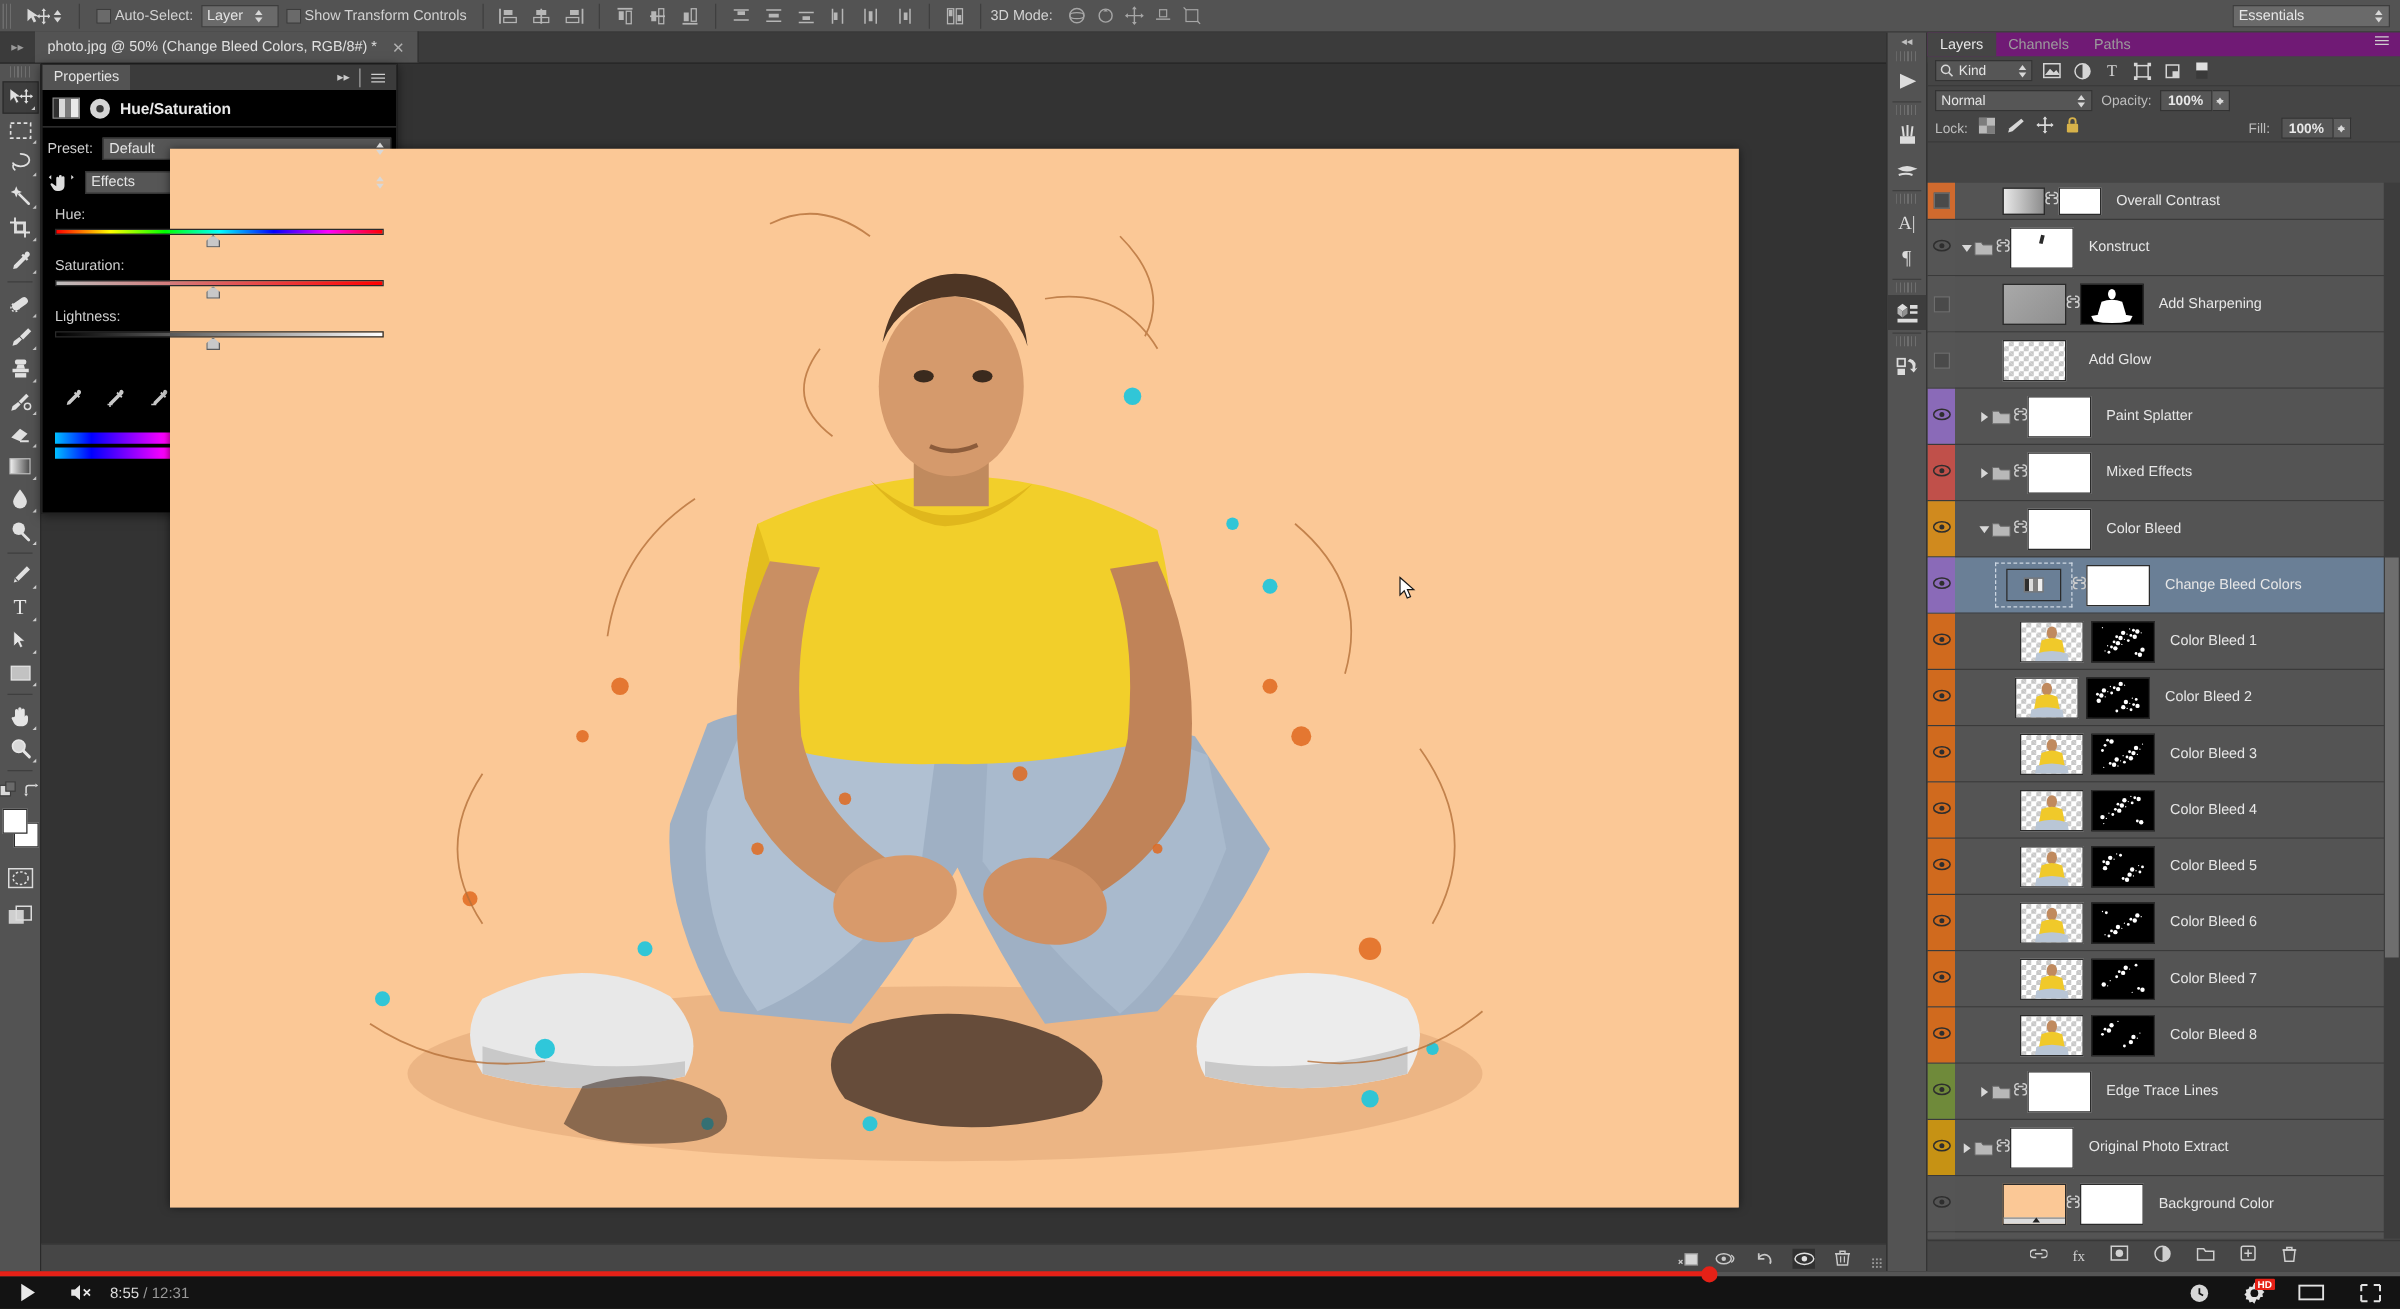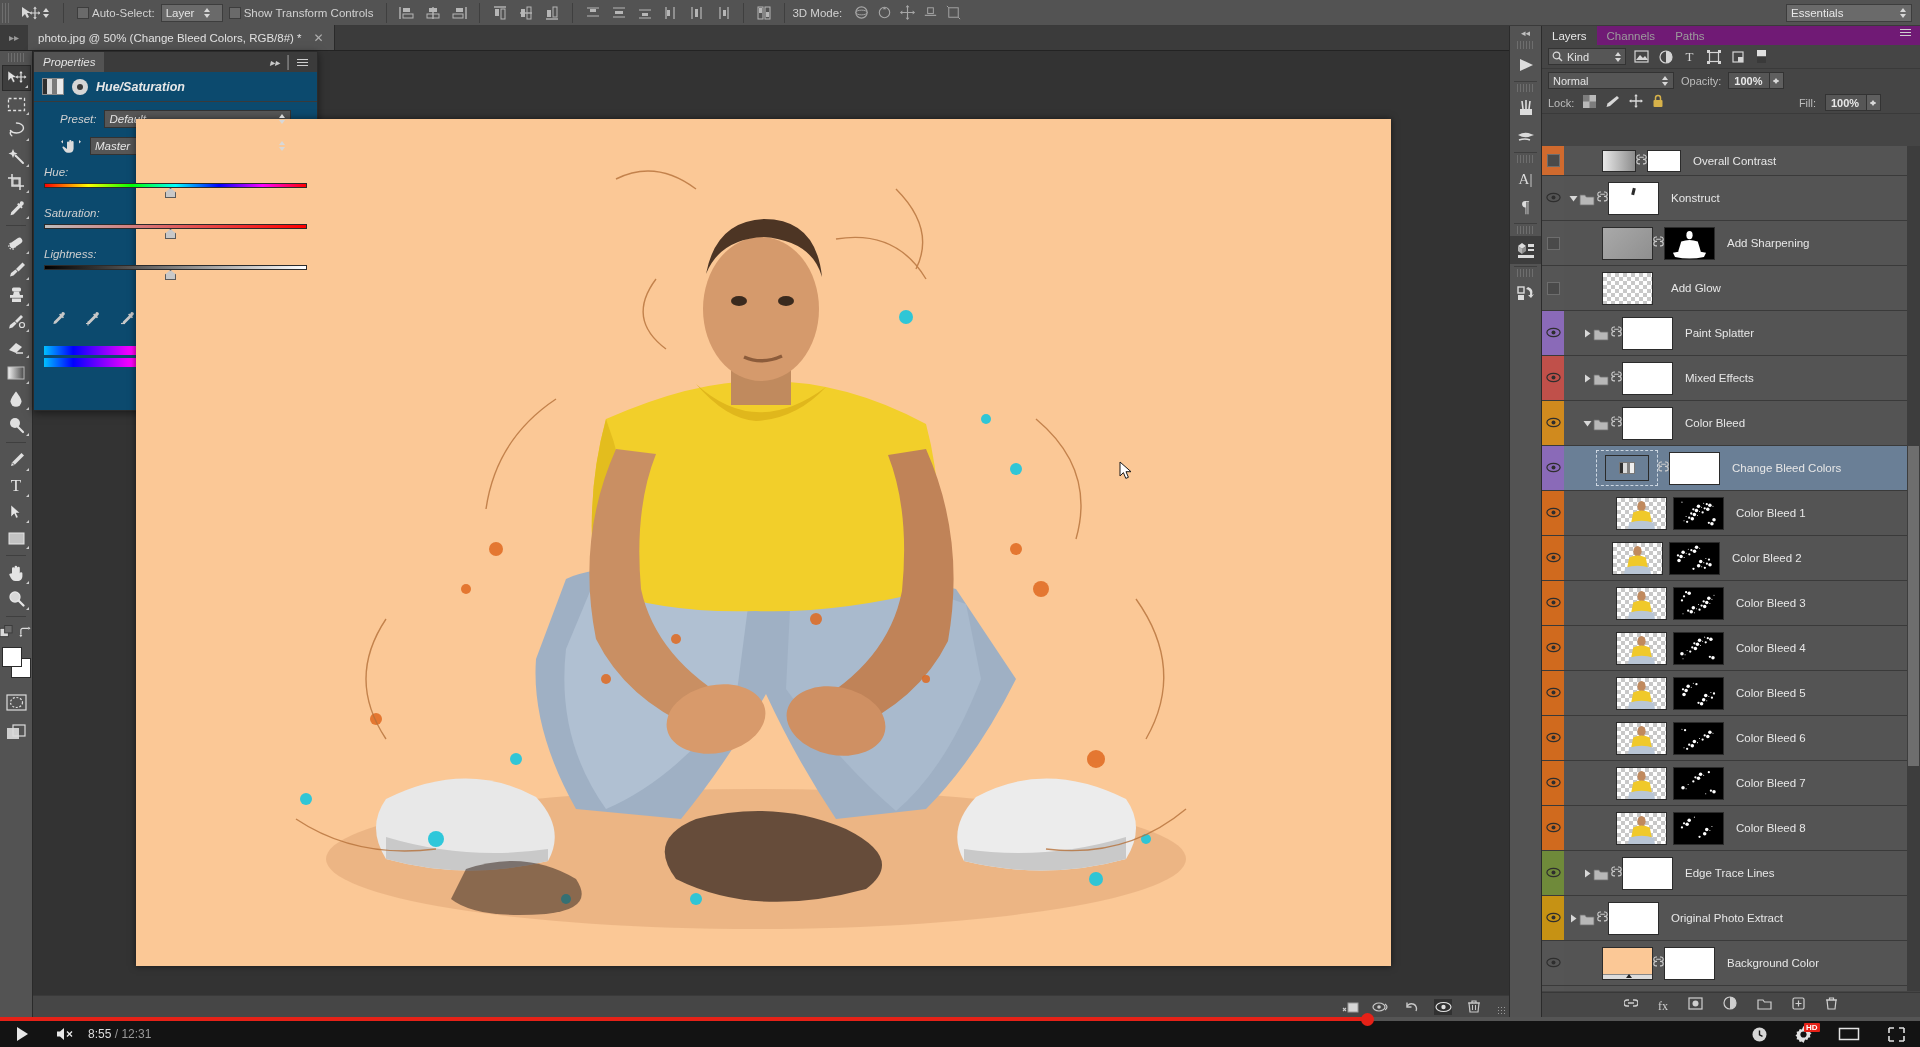--- a/index.html
+++ b/index.html
@@ -59,36 +59,36 @@
   #swatches .bg { position:absolute; left:9px; top:11px; width:20px; height:20px;
     background:#fff; border:1px solid #2b2b2b; }
 
   
   #docarea { left:33px; top:51px; width:1476px; height:966px; background:#333333; }
   #canvaswrap { position:absolute; left:103px; top:68px; width:1255px; height:847px;
     box-shadow:0 0 7px rgba(0,0,0,.55); }
   #artwork { width:100%; height:100%; background:#fbc896; position:relative; overflow:hidden; }
 
   
-  #props { left:1221px; top:221px; width:285px; height:360px; background:#0c4a6e;
-    border:1px solid #2b2b2b; box-shadow:0 2px 8px rgba(0,0,0,.5);font-style:italic; }
+  #props { left:1221px; top:221px; width:285px; height:360px; background:#000000;
+    border:1px solid #2b2b2b; box-shadow:0 2px 8px rgba(0,0,0,.5); }
   #propsTabRow { height:20px; background:#3b3b3b; display:flex; align-items:center; }
   #propsTab { height:20px; background:#535353; color:#e2e2e2; font-size:11.5px;
     display:flex; align-items:center; padding:0 9px; }
   .panel-menu { width:16px;height:12px;position:relative; }
   .panel-menu i { position:absolute;left:3px;height:1px;width:11px;background:#cfcfcf; }
   #propsHeader { height:30px; display:flex; align-items:center; gap:8px; padding:0 8px;
     border-bottom:1px solid #3a3a3a; }
   #adjThumb { width:22px;height:17px;border:1px solid #8a8a8a;
     background:linear-gradient(to right,#2f2f2f 0 20%,#d8d8d8 20% 45%,#7a7a7a 45% 70%,#eaeaea 70% 100%); }
   #adjClipIcon { width:16px;height:16px;border-radius:50%;background:#d6d6d6;
     display:flex;align-items:center;justify-content:center; }
   #adjClipIcon b { width:6px;height:6px;border-radius:50%;background:#3a3a3a;display:block; }
   #propTitle { color:#e8e8e8; font-size:12.5px; font-weight:bold; }
-  .prow { display:flex; align-items:center; padding:0 26px; margin-top:8px; gap:8px; }
+  .prow { display:flex; align-items:center; padding:0 4px; margin-top:8px; gap:8px; }
   .plabel { color:#d0d0d0; font-size:11.5px; }
   .pselect { flex:1; height:18px; background:#565656; border:1px solid #333;
     color:#e6e6e6; font-size:11.5px; display:flex; align-items:center;
     justify-content:space-between; padding:0 4px; }
   .pnum { width:55px; height:17px; background:#2a2a2a; border:1px solid #1e1e1e;
     color:#e6e6e6; font-size:11.5px; display:flex; align-items:center; padding-left:5px; }
   .sliderrow { padding:0 10px; margin-top:3px; position:relative; height:14px; }
   .track { height:5px; margin-top:2px; border:1px solid #2b2b2b; }
   .thumb { position:absolute; top:5px; width:11px; height:10px;
     background:#c8c8c8; border:1px solid #5a5a5a;
@@ -590,21 +590,21 @@
         <span class="spin"></span>
       </span>
     </div>
 
     <div class="prow">
       <svg width="22" height="20" viewBox="0 0 22 20">
         <path d="M7 13 V6.5a1.1 1.1 0 012.2 0V10 V5a1.1 1.1 0 012.2 0v5 V6a1.1 1.1 0 012.2 0v6.4c0 2.6-1.7 4.3-4.2 4.3h-1.6c-2.1 0-3-1.3-3.8-2.6l-1.5-2.3c-.4-.9.7-1.7 1.4-1z" fill="#dcdcdc"></path>
         <path d="M3 4 l-2 1.8 2 1.8z M19 4 l2 1.8 -2 1.8z" fill="#dcdcdc"></path>
       </svg>
       <span class="pselect">
-        <span>Master</span>
+        <span>Effects</span>
         <span class="spin"></span>
       </span>
     </div>
 
     <div class="labelrow">
       <span class="plabel">Hue:</span>
       <span class="pnum">0</span>
     </div>
     <div class="sliderrow">
       <div class="track" style="background:linear-gradient(to right,#ff0000,#ffff00,#00ff00,#00ffff,#0000ff,#ff00ff,#ff0000)"></div>

